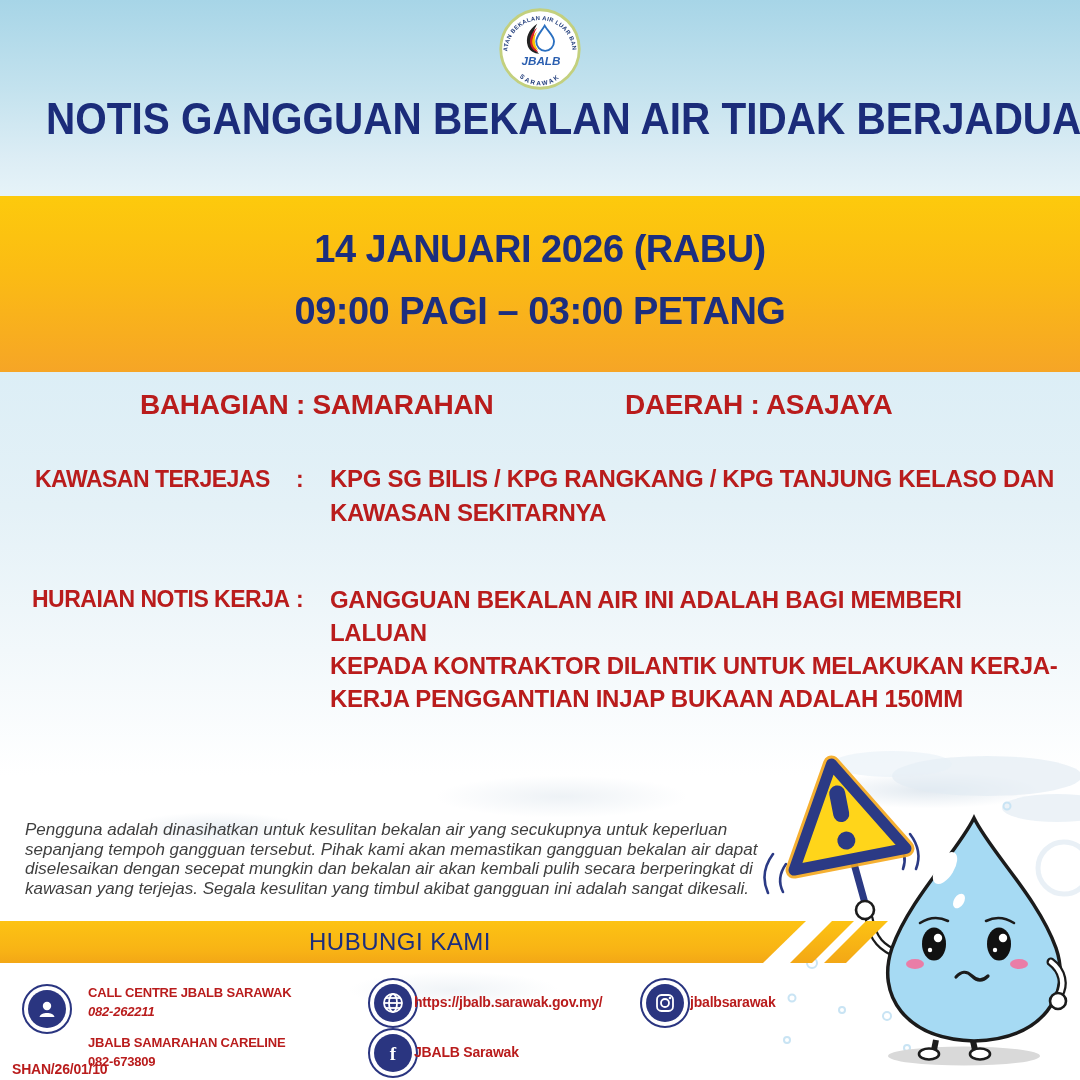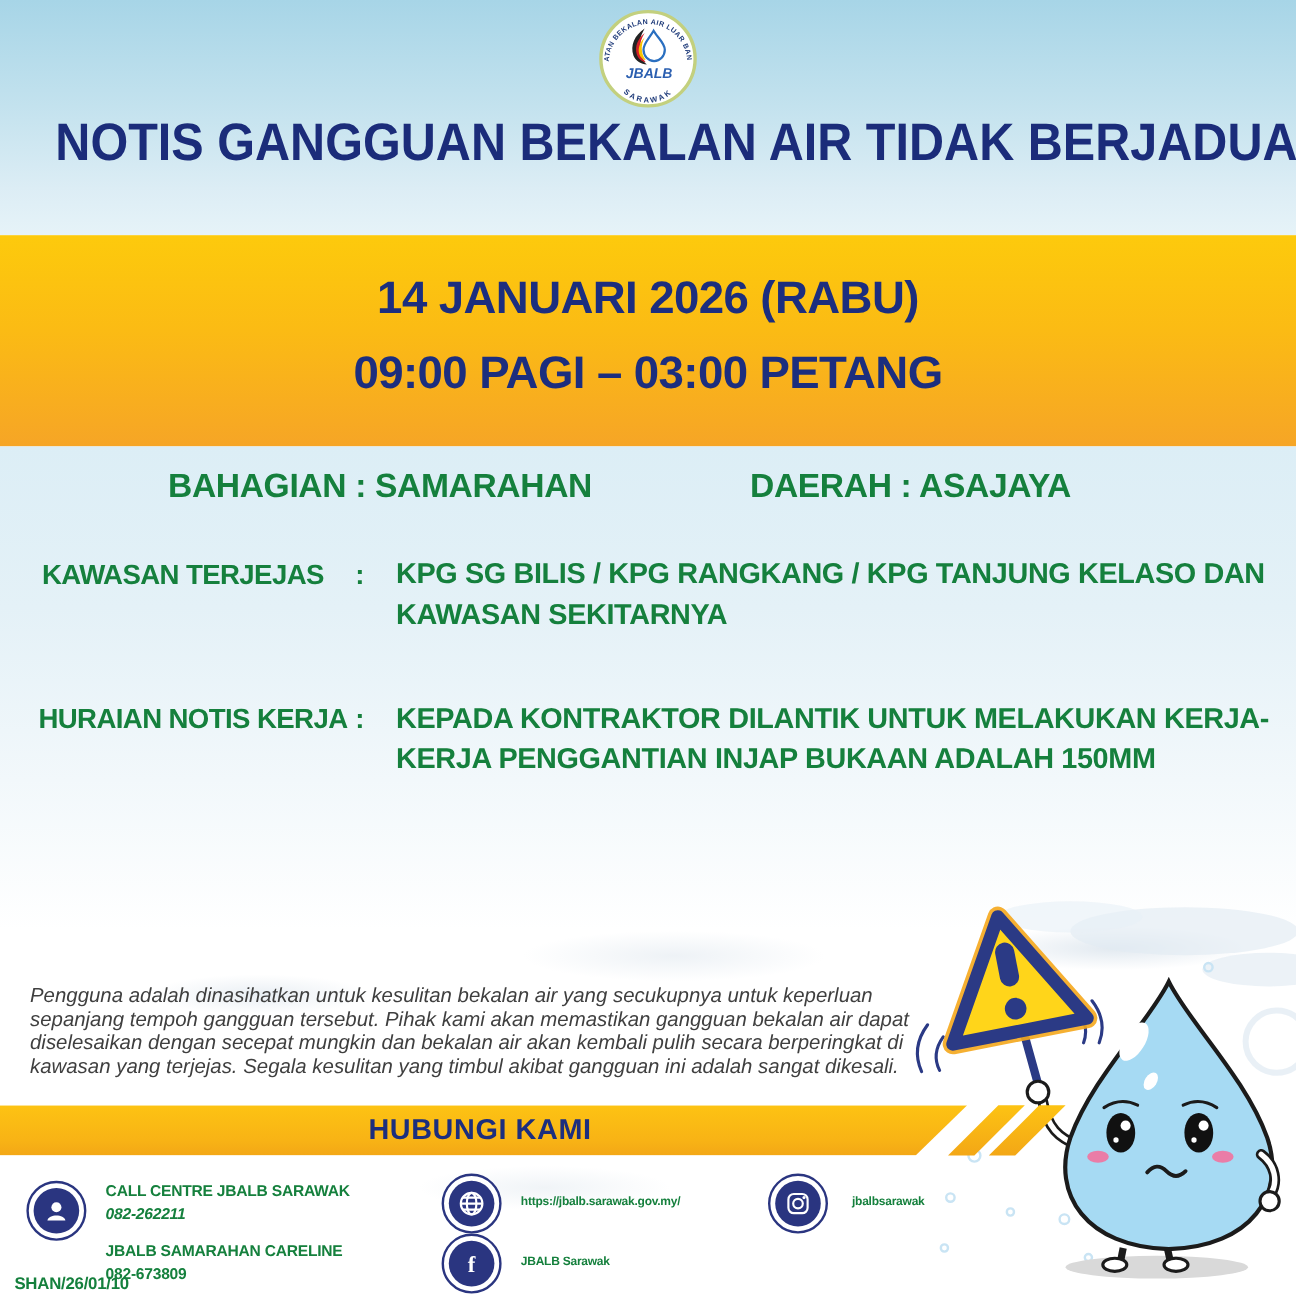--- a/index.html
+++ b/index.html
@@ -25,54 +25,54 @@
   
   .logo-wrap{left:497px;top:6px;width:86px;height:86px;}
   .title-row{left:0;top:94px;width:1080px;text-align:center;white-space:nowrap;}
   .title-text{display:inline-block;transform:scaleX(.92);transform-origin:center;
     font-size:44px;font-weight:bold;color:#1b2c7a;letter-spacing:0px;}
   
   .banner-text{left:0;top:196px;width:1080px;height:168px;display:flex;flex-direction:column;
     justify-content:center;align-items:center;gap:0;}
   .banner-line{font-size:38px;font-weight:bold;color:#1c2e7e;line-height:62px;letter-spacing:-.5px;}
   
-  .navy{color:#15803d;font-weight:bold;}
+  .navy{color:#b91c1c;font-weight:bold;}
   .loc-bahagian{left:140px;top:389px;font-size:28px;letter-spacing:-.3px;}
   .loc-daerah{left:625px;top:389px;font-size:28px;letter-spacing:-.3px;}
   .detail-label{font-size:23px;letter-spacing:-.5px;}
   .detail-colon{font-size:23px;}
   .detail-line{font-size:24px;line-height:34px;letter-spacing:-.3px;}
   .kaw-label{left:35px;top:466px;}
   .kaw-colon{left:296px;top:466px;}
   .kaw-value{left:330px;top:462px;width:730px;}
   .hur-label{left:32px;top:586px;}
   .hur-colon{left:296px;top:586px;}
   .hur-value{left:330px;top:583px;width:730px;}
   .hur-value .detail-line{line-height:33px;}
   
   .advisory{left:25px;top:820px;width:780px;font-style:italic;color:#3f3f3f;
     font-size:17px;line-height:19.5px;font-weight:500;}
   
   .contact-bar{left:0;top:921px;width:806px;height:42px;
     background:linear-gradient(180deg,#fdc313 0%,#f8b315 70%,#f3a716 100%);
     clip-path:polygon(0 0,806px 0,763px 42px,0 42px);
     display:flex;align-items:center;justify-content:center;z-index:3;}
-  .contact-bar-title{font-size:24px;font-weight:bold;color:#1c2e7e;letter-spacing:.5px;
+  .contact-bar-title{font-size:24px;font-weight:normal;color:#1c2e7e;letter-spacing:.5px;
     transform:translateX(-3px);}
   .bar-stripe{top:921px;width:22px;height:42px;z-index:3;
     background:linear-gradient(180deg,#fdc313,#f3a716);
     transform:skewX(-45deg);transform-origin:0 0;}
   .stripe1{left:832px;} .stripe2{left:866px;}
   
   .cicon{width:46px;height:46px;border-radius:50%;border:2px solid #2a3580;background:#fff;
     display:flex;align-items:center;justify-content:center;z-index:4;}
   .cicon-inner{width:38px;height:38px;border-radius:50%;background:#2a3580;
     display:flex;align-items:center;justify-content:center;}
   .ct{font-size:13px;line-height:18px;z-index:4;letter-spacing:-.2px;}
-  .ct-url{font-size:10px;margin-left:20px;}
+  .ct-url{font-size:14px;}
   .ref-text{left:12px;top:1060px;font-size:14px;z-index:4;}
   
   .mascot{left:752px;top:748px;width:328px;height:332px;z-index:2;pointer-events:none;}
 </style>
 </head>
 <body>
 
 <div class="poster">
 
   <div class="abs sec-header"></div>
@@ -116,20 +116,21 @@
   <div class="abs navy detail-label kaw-label">KAWASAN TERJEJAS</div>
   <div class="abs navy detail-colon kaw-colon">:</div>
   <div class="abs kaw-value">
     <div class="navy detail-line">KPG SG BILIS / KPG RANGKANG / KPG TANJUNG KELASO DAN</div>
     <div class="navy detail-line">KAWASAN SEKITARNYA</div>
   </div>
 
   <div class="abs navy detail-label hur-label">HURAIAN NOTIS KERJA</div>
   <div class="abs navy detail-colon hur-colon">:</div>
   <div class="abs hur-value">
+    <div class="navy detail-line">GANGGUAN BEKALAN AIR INI ADALAH BAGI MEMBERI LALUAN</div>
     <div class="navy detail-line">KEPADA KONTRAKTOR DILANTIK UNTUK MELAKUKAN KERJA-</div>
     <div class="navy detail-line">KERJA PENGGANTIAN INJAP BUKAAN ADALAH 150MM</div>
   </div>
 
   <div class="abs advisory">
     <div>Pengguna adalah dinasihatkan untuk kesulitan bekalan air yang secukupnya untuk keperluan</div>
     <div>sepanjang tempoh gangguan tersebut. Pihak kami akan memastikan gangguan bekalan air dapat</div>
     <div>diselesaikan dengan secepat mungkin dan bekalan air akan kembali pulih secara berperingkat di</div>
     <div>kawasan yang terjejas. Segala kesulitan yang timbul akibat gangguan ini adalah sangat dikesali.</div>
   </div>

